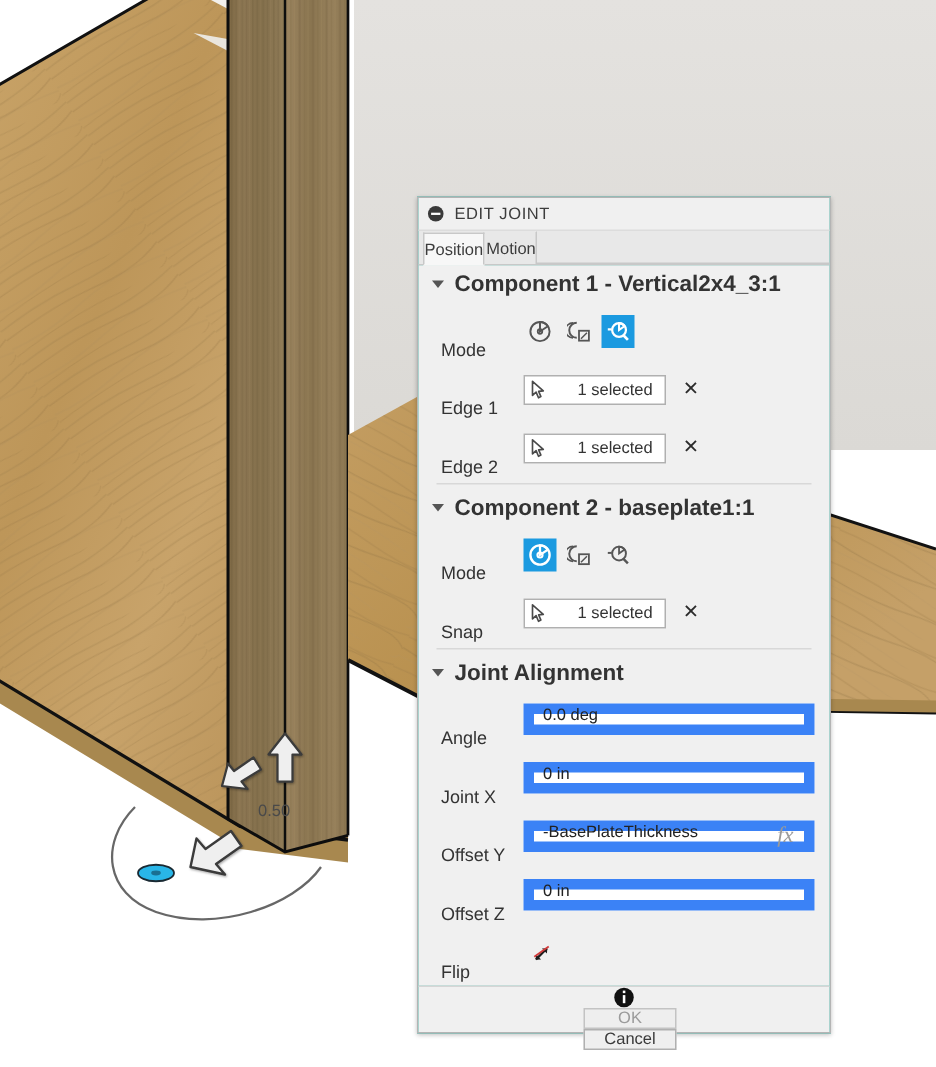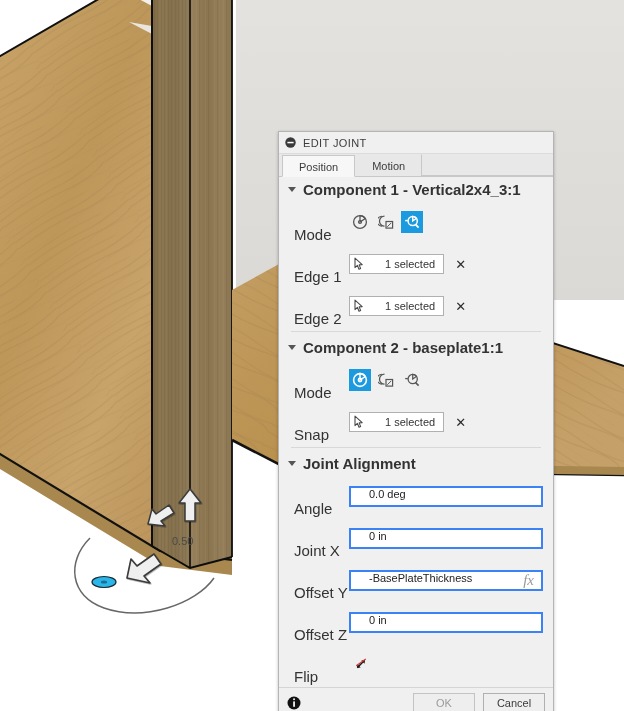--- a/index.html
+++ b/index.html
@@ -45,21 +45,21 @@
 
   .tabs {
     display: flex; align-items: flex-end;
     height: 23px;
     background: #e8e8e8;
     border-bottom: 1px solid #c8c8c8;
     padding-left: 3px;
   }
   .tab {
     height: 22px; line-height: 22px;
-    padding: 0 16px;
+    padding: 0 0;
     font-size: 11px;
     color: #3c3c3c;
     border: 1px solid transparent;
     border-bottom: none;
     background: transparent;
     cursor: default;
   }
   .tab.active {
     background: #f7f7f7;
     border-color: #c8c8c8;
@@ -86,21 +86,21 @@
     margin-right: 7px;
   }
 
   .row {
     display: flex; align-items: center;
     min-height: 29px;
     padding: 0 10px 0 15px;
   }
   .row .lbl {
     width: 55px; flex: none;
-    font-size: 15px; color: #333; margin-top: 25px;
+    font-size: 12px; color: #333; margin-top: 25px;
   }
 
   .mode-icons { display: flex; gap: 4px; align-items: center; }
   .micon {
     width: 22px; height: 22px;
     display: flex; align-items: center; justify-content: center;
     cursor: default;
     border: 1px solid transparent;
   }
   .micon.sel { background: #1b9ae0; }
@@ -120,23 +120,23 @@
     line-height: 1; cursor: default;
     font-family: "DejaVu Sans", sans-serif;
   }
 
   .divider { height: 1px; background: #d8d8d8; margin: 4px 12px 3px 12px; }
 
   .txtfield {
     flex: 1;
     height: 21px;
     background: #ffffff;
-    border: 2px solid #3b82f6;
-    display: flex; align-items: flex-start;
-    padding: 0 18px;
+    border: 7px solid #3b82f6;
+    display: flex; align-items: flex-end;
+    padding: 0 6px;
     font-size: 11px;
     color: #222;
     position: relative;
   }
   .txtfield .fx {
     position: absolute; right: 7px; top: 50%; transform: translateY(-50%);
     font-family: "Liberation Serif", serif;
     font-style: italic;
     font-size: 15px;
     color: #9a9a9a;
@@ -147,20 +147,21 @@
     display: flex; align-items: center; justify-content: center;
     cursor: default;
   }
 
   .dlg-footer {
     display: flex; align-items: center;
     height: 31px;
     border-top: 1px solid #d5d5d5;
     background: #f0f0f0;
     padding: 0 8px;
+    flex-direction: column;
   }
   .infoicon { width: 14px; height: 14px; }
   .footer-spacer { flex: 1; }
   .btn {
     height: 21px;
     min-width: 62px;
     border: 1px solid #b0b0b0;
     background: #efefef;
     font-size: 11px;
     color: #3a3a3a;

